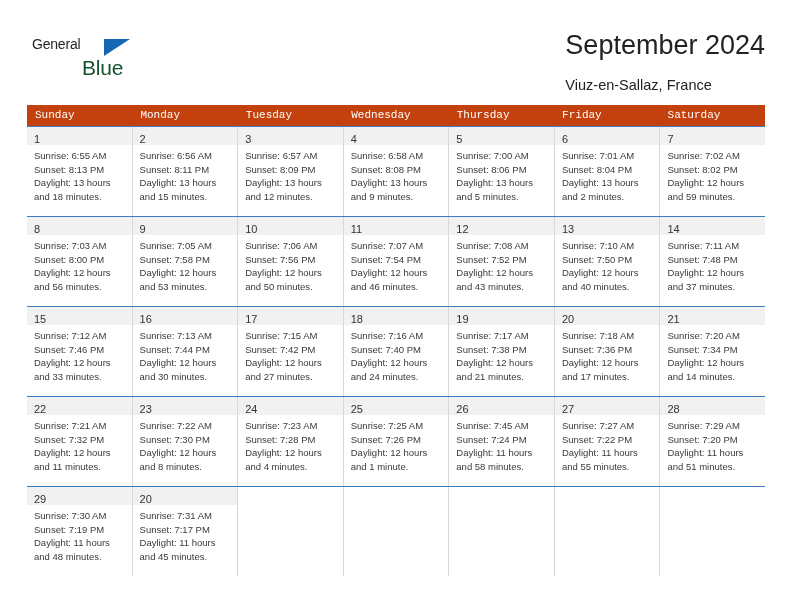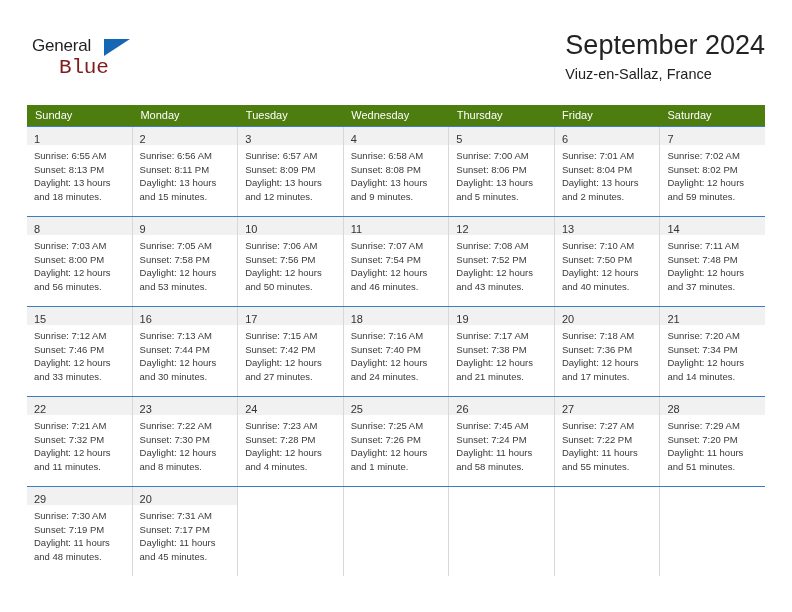--- a/index.html
+++ b/index.html
@@ -33,74 +33,75 @@
     position: absolute;
     left: 5px;
     top: 8px;
     width: 200px;
     height: 48px;
   }
   .logo-general {
     position: absolute;
     left: 0;
     top: 0;
-    font-size: 17px;
+    font-size: 14px;
     letter-spacing: -0.2px;
     color: #231f20;
     font-family: "Liberation Sans", sans-serif;
   }
   .logo-tri {
     position: absolute;
     left: 72px;
     top: 3px;
     width: 0;
     height: 0;
     border-left: 26px solid #1567b3;
     border-bottom: 17px solid transparent;
   }
   .logo-blue {
     position: absolute;
-    left: 27px;
+    left: 50px;
     top: 20px;
     font-size: 21px;
     letter-spacing: -0.2px;
-    color: #7f1d1d;
-    font-family: Liberation Mono, monospace;
+    color: #14532d;
+    font-family: Liberation Sans, sans-serif;
   }
   .title-block {
     position: absolute;
     right: 0;
     top: 0;
     text-align: left;
   }
   .cal-title {
     font-size: 27px;
     color: #222222;
     font-weight: normal;
     line-height: 34px;
     white-space: nowrap;
   }
   .cal-subtitle {
     font-size: 14.5px;
     color: #222222;
     line-height: 22px;
-    margin-top: 1px;
+    margin-top: 12px;
     white-space: nowrap;
   }
 
   
   .calendar {
     position: absolute;
     left: 27px;
     top: 105px;
     width: 738px;
   }
   .dow-row {
     display: flex;
-    background: #4d7c0f;
+    background: #c2410c;
+    font-family: Liberation Mono, monospace;
   }
   .dow-cell {
     flex: 1 1 0;
     box-sizing: border-box;
     color: #ffffff;
     font-size: 11px;
     padding: 5px 0 5px 8px;
     height: 21px;
     line-height: 11px;
     white-space: nowrap;

